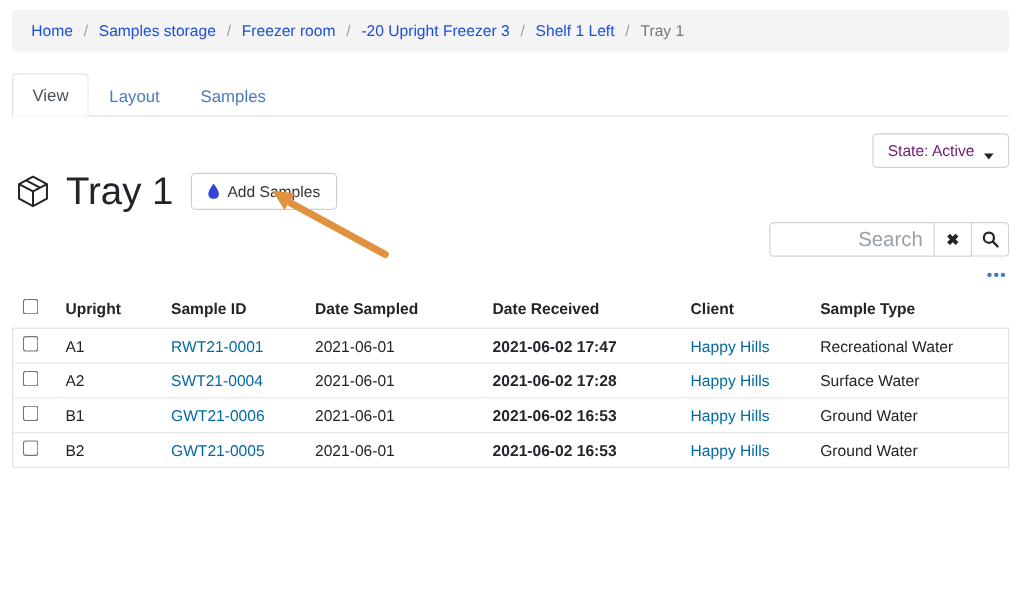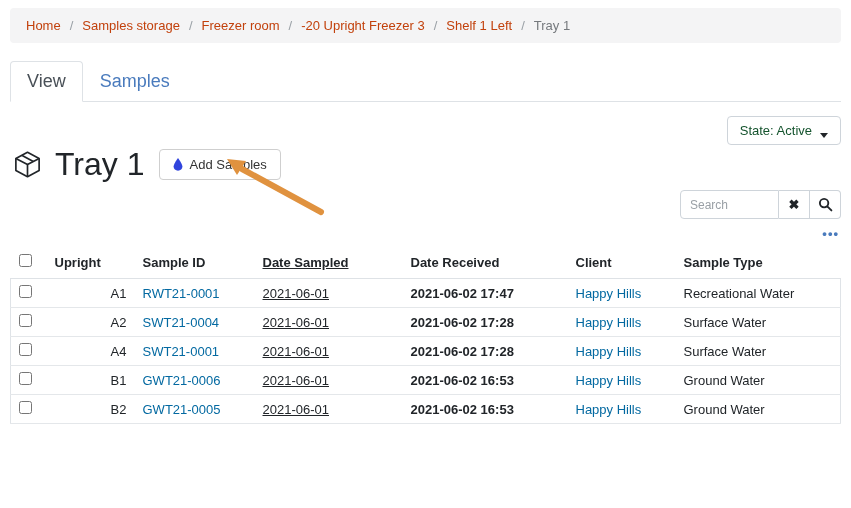--- a/index.html
+++ b/index.html
@@ -19,25 +19,25 @@
     border-radius: 4px;
     padding: 10px 16px;
     font-size: 13px;
     display: flex;
     align-items: center;
     margin-bottom: 18px;
   }
   .crumb { display: flex; align-items: center; }
   .crumb .sep { color: #9aa0a6; margin: 0 9px; }
   .crumb:first-child .sep { display: none; }
-  .crumb .label { color: #c2410c; cursor: pointer; text-decoration: none; }
+  .crumb .label { color: #1d4ed8; cursor: pointer; text-decoration: none; }
   .crumb.current-crumb .label { color: #75797d; cursor: default; }
 
   
-  .tabs { display: flex; border-bottom: 1px solid #dee2e6; font-size: 18px; }
+  .tabs { display: flex; border-bottom: 1px solid #dee2e6; font-size: 14px; align-items: center; }
   .tab {
     padding: 9px 16px;
     color: #4a7bbd;
     cursor: pointer;
     border: 1px solid transparent;
     border-bottom: none;
     margin-bottom: -1px;
   }
   .tab.active {
     background: #fff;
@@ -49,21 +49,21 @@
 
   
   .state-row { display: flex; justify-content: flex-end; margin-top: 14px; }
   .state-btn {
     display: inline-flex; align-items: flex-end; gap: 8px;
     background: #fff;
     border: 1px solid #ced4da;
     border-radius: 4px;
     padding: 6px 12px;
     font-size: 13px;
-    color: #14532d;
+    color: #701a75;
     cursor: pointer;
     font-family: inherit;
   }
   .caret-down {
     width: 0; height: 0; display: inline-block;
     border-left: 4px solid transparent;
     border-right: 4px solid transparent;
     border-top: 5px solid #212529;
   }
 
@@ -81,28 +81,29 @@
     color: #333;
     margin-left: 14px;
     cursor: pointer;
     font-family: inherit;
   }
 
   
   .search-row { display: flex; justify-content: flex-end; margin-top: 8px; }
   .search-group { display: flex; height: 29px; }
   .search-input {
-    width: 99px;
+    width: 138px;
     border: 1px solid #ced4da;
     border-radius: 4px 0 0 4px;
     padding: 4px 9px;
-    font-size: 12px;
+    font-size: 17px;
     color: #495057;
     outline: none;
     font-family: inherit;
+    text-align: right;
   }
   .search-input::placeholder { color: #9aa0a6; }
   .sg-btn {
     width: 31px;
     background: #fff;
     border: 1px solid #ced4da;
     border-left: none;
     display: flex; align-items: center; justify-content: center;
     cursor: pointer;
     font-size: 13px;
@@ -130,23 +131,23 @@
     white-space: nowrap;
   }
   table.samples tbody { border: 1px solid #dfe3e7; }
   table.samples tbody td {
     padding: 6px 8px;
     border-bottom: 1px solid #e4e7ea;
     white-space: nowrap;
     color: #212529;
   }
   .col-check { width: 36px; padding-left: 10px; }
-  .col-position { width: 88px; text-align: right; }
+  .col-position { width: 88px; }
   .col-sampleid { width: 120px; }
-  .col-datesampled { width: 148px; text-decoration: underline; }
+  .col-datesampled { width: 148px; }
   .col-datereceived { width: 165px; font-weight: bold; }
   .col-client { width: 108px; }
   td .cell-link { color: #0369a1; cursor: pointer; text-decoration: none; }
   input[type="checkbox"] { width: 13px; height: 13px; cursor: pointer; }
 
   
   .arrow-overlay { position: absolute; top: 0; left: 0; pointer-events: none; }
 </style>
 </head>
 <body>
@@ -187,20 +188,23 @@
 
   </nav>
 
   <div class="tabs">
 
       <div class="tab active">
         <span>View</span>
       </div>
 
 
+      <div class="tab">
+        <span>Layout</span>
+      </div>
 
       <div class="tab">
         <span>Samples</span>
       </div>
 
 
   </div>
 
   <div class="state-row">
     <button class="state-btn">
@@ -272,29 +276,20 @@
           <td class="col-check"><input type="checkbox" style=""></td>
           <td class="col-position">A2</td>
           <td class="col-sampleid"><a class="cell-link">SWT21-0004</a></td>
           <td class="col-datesampled">2021-06-01</td>
           <td class="col-datereceived">2021-06-02 17:28</td>
           <td class="col-client"><a class="cell-link">Happy Hills</a></td>
           <td>Surface Water</td>
         </tr>
 
 
-        <tr>
-          <td class="col-check"><input type="checkbox" style=""></td>
-          <td class="col-position">A4</td>
-          <td class="col-sampleid"><a class="cell-link">SWT21-0001</a></td>
-          <td class="col-datesampled">2021-06-01</td>
-          <td class="col-datereceived">2021-06-02 17:28</td>
-          <td class="col-client"><a class="cell-link">Happy Hills</a></td>
-          <td>Surface Water</td>
-        </tr>
 
 
 
         <tr>
           <td class="col-check"><input type="checkbox" style=""></td>
           <td class="col-position">B1</td>
           <td class="col-sampleid"><a class="cell-link">GWT21-0006</a></td>
           <td class="col-datesampled">2021-06-01</td>
           <td class="col-datereceived">2021-06-02 16:53</td>
           <td class="col-client"><a class="cell-link">Happy Hills</a></td>

